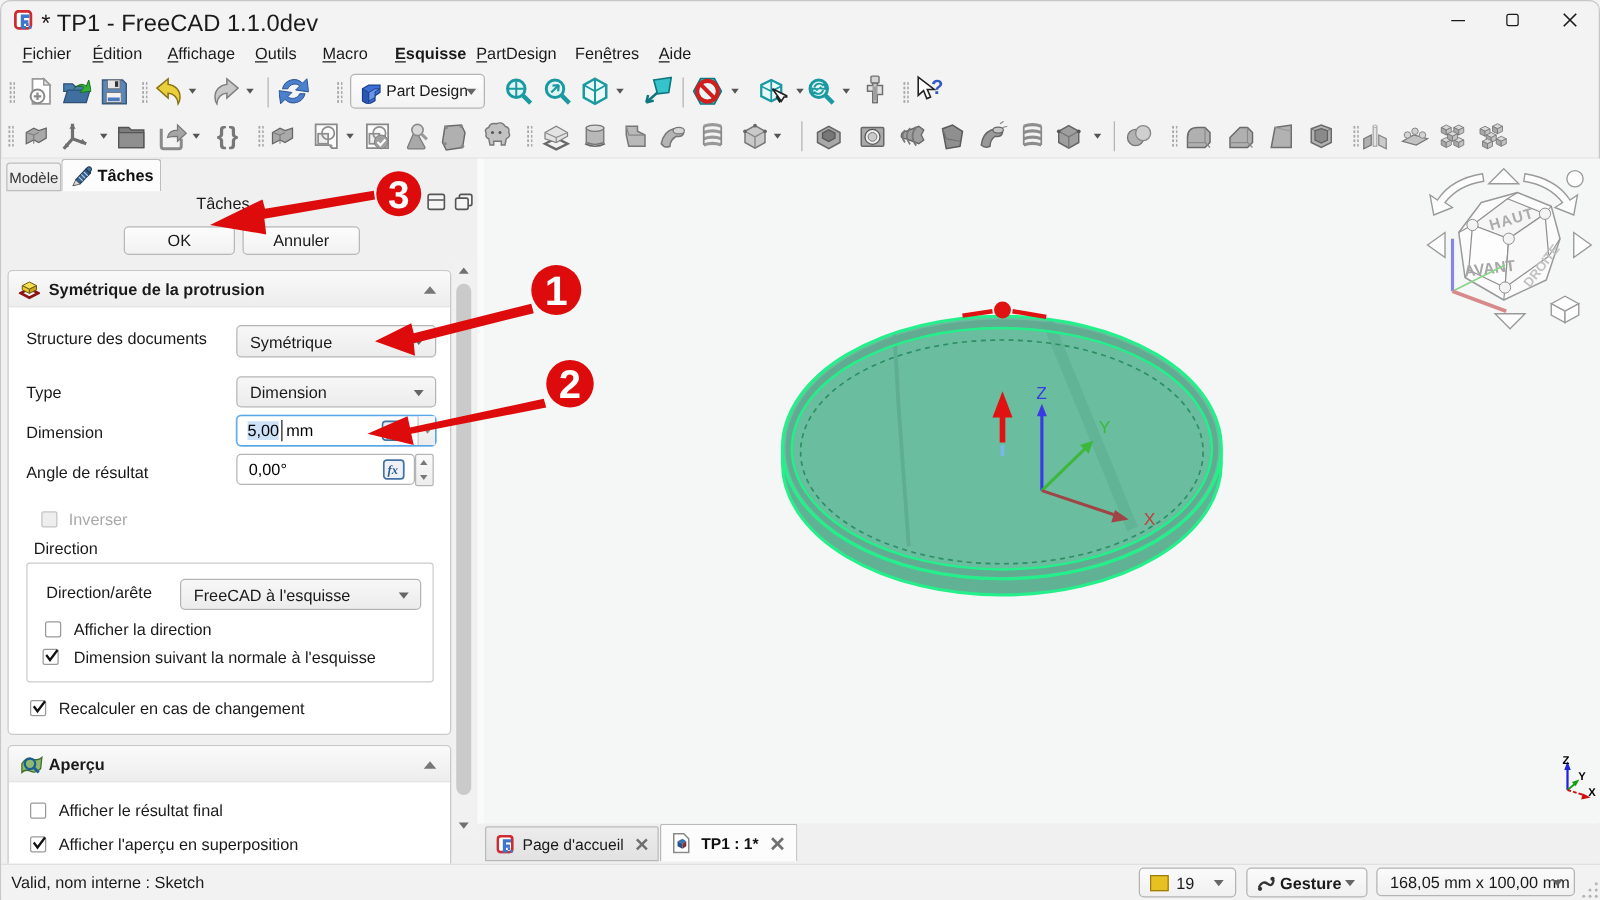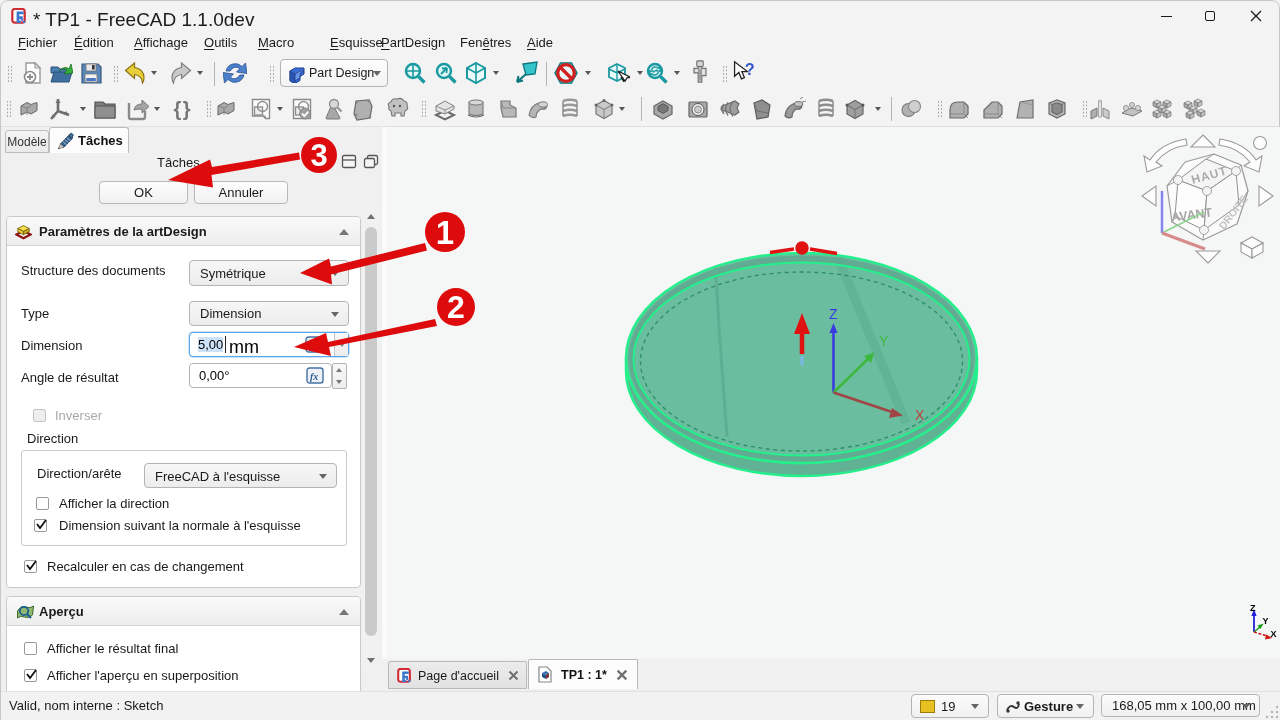--- a/index.html
+++ b/index.html
@@ -61,21 +61,21 @@
         <path d="M1 1 L11 11 M11 1 L1 11" stroke="#1a1a1a" stroke-width="1.3"></path>
       </svg>
   </div>
 
   <div id="menubar">
     <span style="left:17px;"><u>F</u>ichier</span>
     <span style="left:73px;"><u>É</u>dition</span>
     <span style="left:133px;"><u>A</u>ffichage</span>
     <span style="left:203px;"><u>O</u>utils</span>
     <span style="left:257px;"><u>M</u>acro</span>
-    <span style="left:329px;"><u>E</u>squisse</span>
+    <span style="left:315px;font-weight:bold;"><u>E</u>squisse</span>
     <span style="left:380px;"><u>P</u>artDesign</span>
     <span style="left:459px;">Fen<u>ê</u>tres</span>
     <span style="left:526px;"><u>A</u>ide</span>
   </div>
 
   <div id="tb1">
     <div class="grip" style="left:6px; top:9px;"></div>
     <svg class="ticon" style="left:20px; top:5px;" width="24" height="24" viewBox="0 0 24 24">
         <path d="M5 2 h9 l5 5 v15 h-14 z" fill="#fff" stroke="#9a9a9a" stroke-width="1.4"></path>
         <path d="M14 2 l5 5 h-5 z" fill="#e8e8e8" stroke="#9a9a9a" stroke-width="1.2"></path>
@@ -420,41 +420,41 @@
     </div>
 
     <div class="gbox" style="left:5px; top:89px; width:355px; height:372px;">
       <div style="position:absolute; left:0; top:0; width:100%; height:29px; background:linear-gradient(#fafafa,#ededed); border-bottom:1px solid #d5d5d5; border-radius:4px 4px 0 0;">
         <svg style="position:absolute; left:8px; top:6px;" width="17" height="17" viewBox="0 0 17 17">
           <path d="M1.5 11.5 L8.5 7.8 L15.5 11.5 L8.5 15.2 Z" fill="none" stroke="#8c1414" stroke-width="2.2"></path>
           <path d="M2.8 5.5 L8.5 2.6 L14.2 5.5 L8.5 8.4 Z" fill="#f5e04e" stroke="#6b5a10" stroke-width="0.8"></path>
           <path d="M2.8 5.5 L2.8 8.8 L8.5 11.7 L8.5 8.4 Z" fill="#e8ca30" stroke="#6b5a10" stroke-width="0.8"></path>
           <path d="M14.2 5.5 L14.2 8.8 L8.5 11.7 L8.5 8.4 Z" fill="#c9a81c" stroke="#6b5a10" stroke-width="0.8"></path>
         </svg>
-        <span style="position:absolute; left:32px; top:7px; font-size:13px; font-weight:bold; color:#1a1a1a;">Paramètres de la artDesign</span>
+        <span style="position:absolute; left:32px; top:7px; font-size:13px; font-weight:bold; color:#1a1a1a;">Symétrique de la protrusion</span>
         <div style="position:absolute; right:11px; top:12px; width:0; height:0; border-left:5px solid transparent; border-right:5px solid transparent; border-bottom:6px solid #777;"></div>
       </div>
 
       <div class="lbl" style="left:14px; top:46px;">Structure des documents</div>
       <div class="combo" style="left:182px; top:43px; width:160px; height:26px;">
         <span style="position:absolute; left:10px; top:5px;">Symétrique</span>
           <i class="car"></i>
       </div>
 
       <div class="lbl" style="left:14px; top:89px;">Type</div>
       <div class="combo" style="left:182px; top:84px; width:160px; height:25px;">
         <span style="position:absolute; left:10px; top:4px;">Dimension</span>
           <i class="car"></i>
       </div>
 
       <div class="lbl" style="left:14px; top:121px;">Dimension</div>
       <div style="position:absolute; left:182px; top:115px; width:160px; height:25px; background:#fff; border:1px solid #58a6e8; border-radius:4px; box-shadow:0 0 0 0.5px #9cc8ef;">
         <span style="position:absolute; left:8px; top:4px; font-size:13px; background:#cde2f7;">5,00</span>
         <div style="position:absolute; left:35px; top:3px; width:1.2px; height:17px; background:#222;"></div>
-        <span style="position:absolute; left:39px; top:4px; font-size:18px;text-align:right;">mm</span>
+        <span style="position:absolute; left:39px; top:4px; font-size:13px;text-align:right;">mm</span>
         <svg style="position:absolute; right:25px; top:3px;" width="18" height="17" viewBox="0 0 18 17">
           <rect x="1" y="1" width="16" height="15" rx="2.5" fill="#e8eef5" stroke="#4472a4" stroke-width="1.4"></rect>
           <text x="4" y="12.5" font-size="10" font-style="italic" font-weight="bold" fill="#2d5c8e" font-family="Liberation Serif, serif">fx</text>
         </svg>
         <div style="position:absolute; right:0; top:0; width:14px; height:23px; border-left:1px solid #c5c5c5; background:linear-gradient(#f7f7f7,#ececec);">
           <div style="position:absolute; left:3px; top:9px; width:0; height:0; border-left:4px solid transparent; border-right:4px solid transparent; border-top:5px solid #888;"></div>
         </div>
       </div>
 
       <div class="lbl" style="left:14px; top:153px;">Angle de résultat</div>

